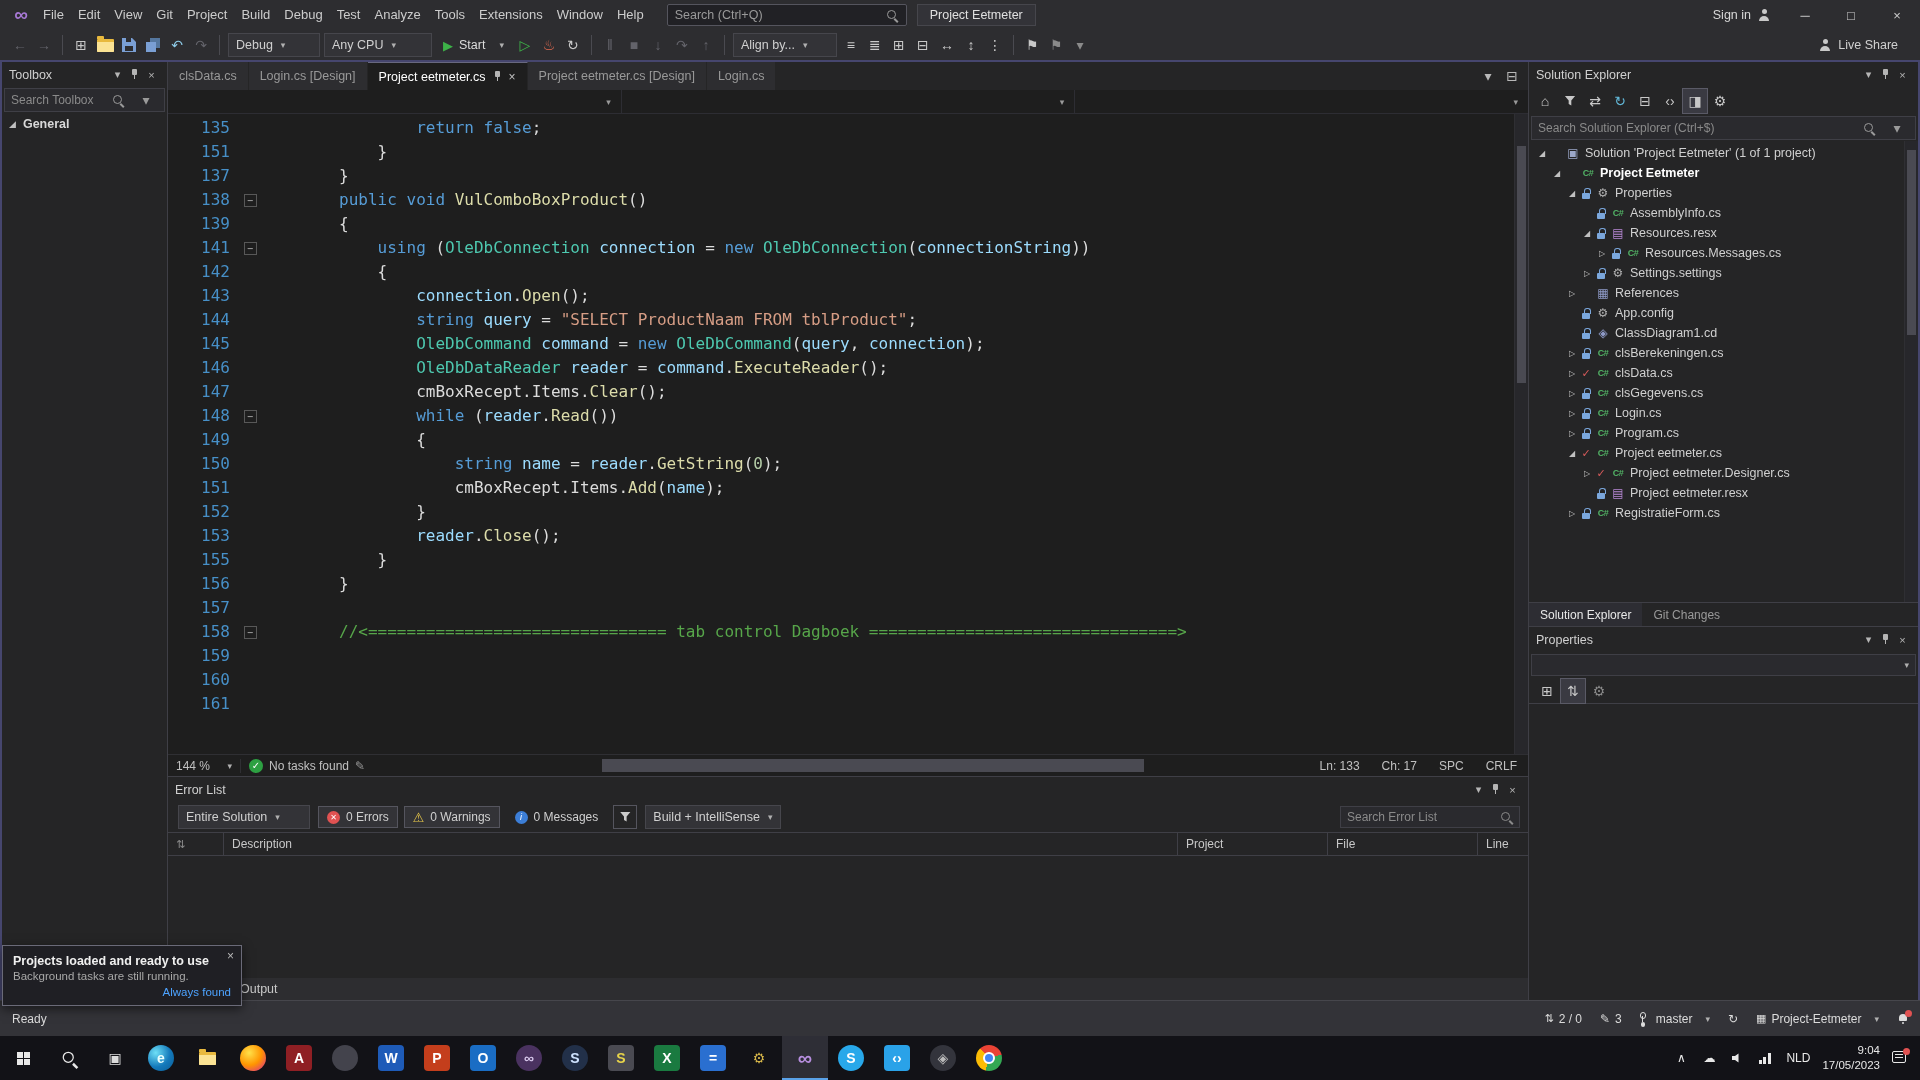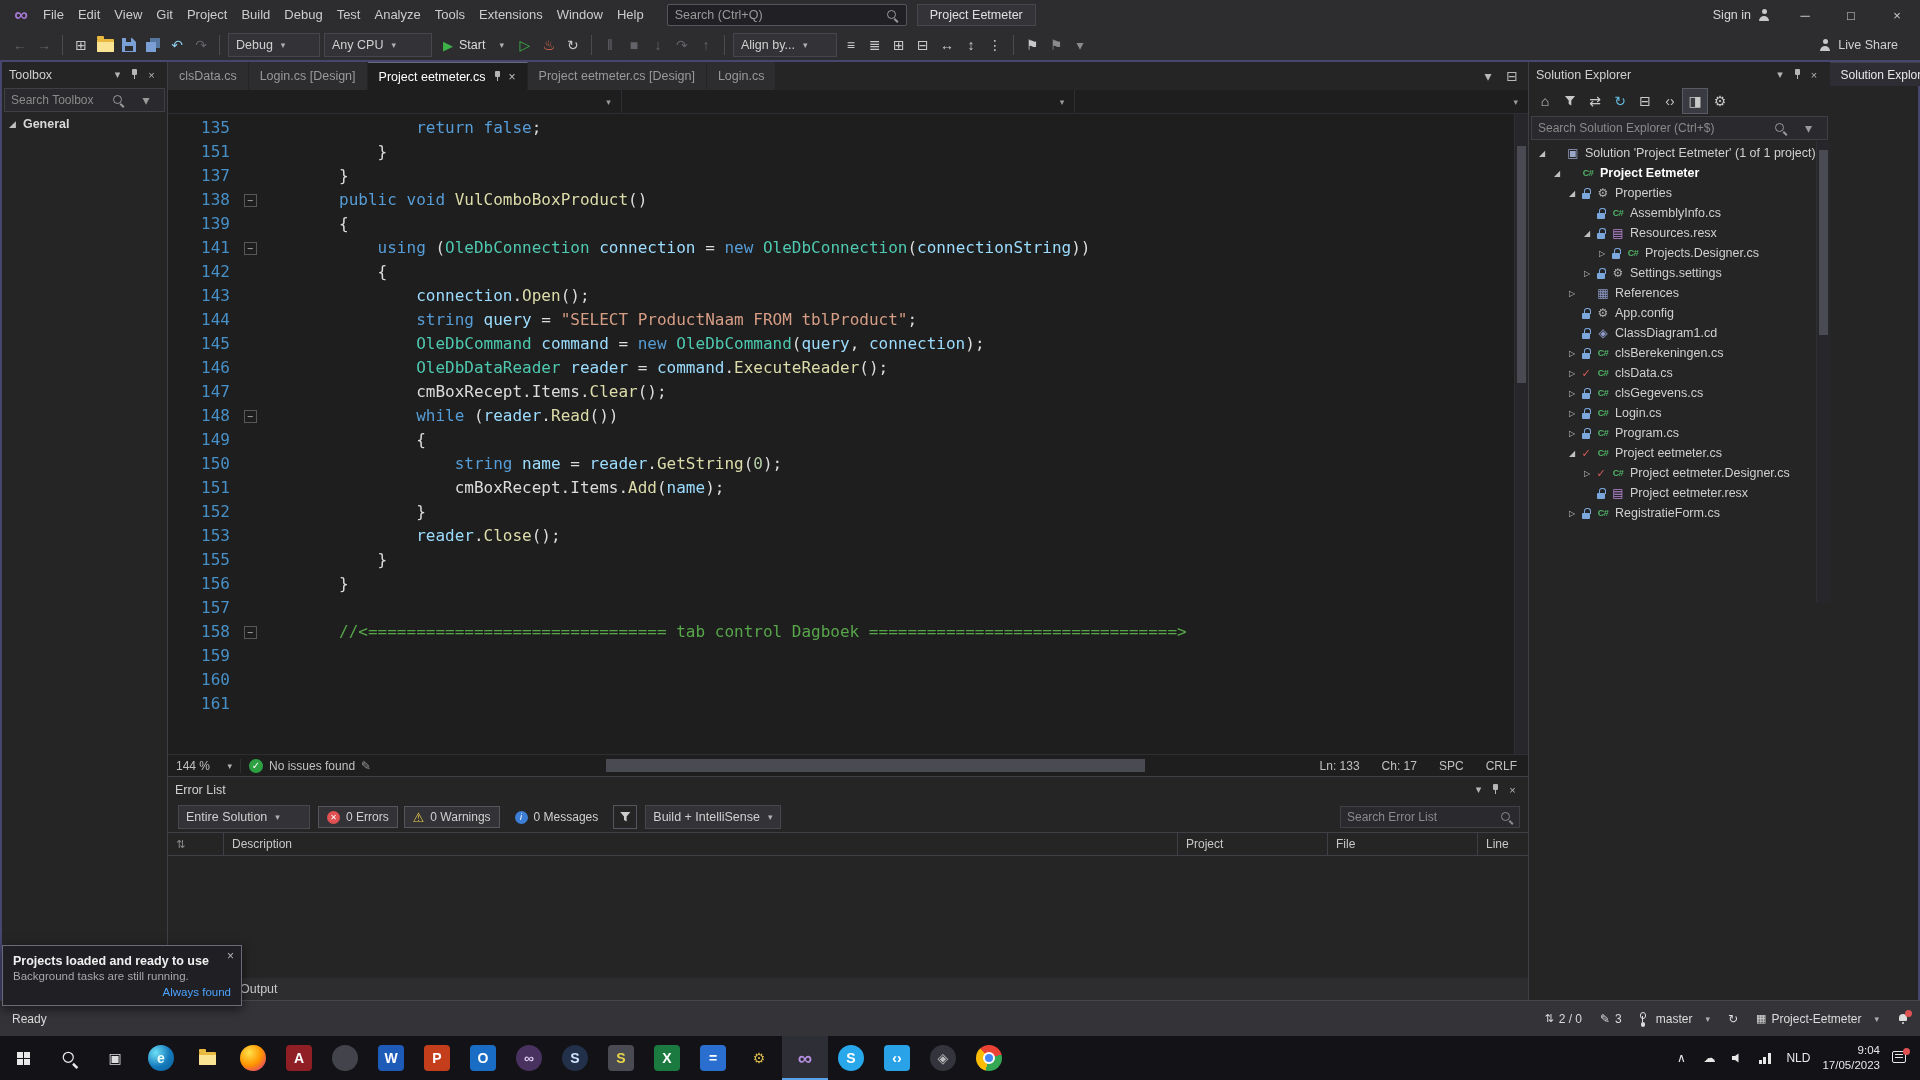--- a/index.html
+++ b/index.html
@@ -99,21 +99,21 @@
   .el-search{margin-left:auto;width:180px;height:22px;background:#2a2a2e;border:1px solid #3f3f46;display:flex;
     align-items:center;justify-content:space-between;padding:0 6px;font-size:12px;color:#8a8a8a}
   .el-cols{height:24px;display:flex;border-top:1px solid #3f3f46;border-bottom:1px solid #3f3f46;
     font-size:12px;color:#c8c8c8;flex:none}
   .el-col{padding:0 8px;display:flex;align-items:center;border-right:1px solid #3f3f46}
   .el-body{flex:1;background:#252526}
   .bottom-tabs{height:22px;background:#2d2d30;display:flex;align-items:center;flex:none;
     font-size:12.5px;color:#c8c8c8;padding-left:72px}
 
   
-  .right-panel{width:390px;flex:none;background:#252526;border-left:1px solid #3f3f46;display:flex;flex-direction:row}
+  .right-panel{width:390px;flex:none;background:#252526;border-left:1px solid #3f3f46;display:flex;flex-direction:column}
   .sol-exp{height:540px;flex:none;display:flex;flex-direction:column}
   .se-toolbar{height:28px;display:flex;align-items:center;padding:0 4px;gap:1px;flex:none;color:#c8c8c8}
   .tree-wrap{flex:1;display:flex;min-height:0}
   .tree{flex:1;overflow:hidden;padding-top:2px}
   .tree-row{height:20px;display:flex;align-items:center;font-size:12.5px;color:#d0d0d0;white-space:nowrap}
   .tree-exp{width:14px;flex:none;font-size:8px;color:#c0c0c0;text-align:center}
   .tree-st{width:14px;flex:none;display:flex;align-items:center;justify-content:center}
   .tree-st.chk{color:#d85b5b;font-size:11px;font-weight:bold}
   .tree-ico{width:20px;flex:none;display:flex;align-items:center;justify-content:center;font-size:12px}
   .csbadge{font-size:9px;font-weight:bold;letter-spacing:-.5px}
@@ -414,21 +414,21 @@
           <div class="v-thumb"></div>
         </div>
       </div>
       <div class="ed-status">
         <div class="zoom-dd">
           <span>144 %</span>
           <span class="chev">▾</span>
         </div>
         <div class="issues">
           <span class="ok-circle">✓</span>
-          <span>No issues found</span>
+          <span>No tasks found</span>
           <span style="color:#9a9a9a">✎</span>
         </div>
         <div class="h-scroll">
           <div class="h-thumb"></div>
         </div>
         <div class="ed-pos" style="display:flex">
           <span>Ln: 133</span>
           <span>Ch: 17</span>
           <span>SPC</span>
           <span>CRLF</span>
@@ -563,21 +563,21 @@
                 </span>
                 <span class="tree-ico" style="color: rgb(184, 137, 214);">▤</span>
                 <span class="tree-label">Resources.resx</span>
               </div>
               <div class="tree-row" style="padding-left: 66px;">
                 <span class="tree-exp">▷</span>
                 <span class="tree-st">
                   <i class="shp shp-lock"></i>
                 </span>
                 <span class="tree-ico csbadge" style="color: rgb(82, 179, 101);">C#</span>
-                <span class="tree-label">Projects.Designer.cs</span>
+                <span class="tree-label">Resources.Messages.cs</span>
               </div>
               <div class="tree-row" style="padding-left: 51px;">
                 <span class="tree-exp">▷</span>
                 <span class="tree-st">
                   <i class="shp shp-lock"></i>
                 </span>
                 <span class="tree-ico" style="color: rgb(176, 176, 176);">⚙</span>
                 <span class="tree-label">Settings.settings</span>
               </div>
               <div class="tree-row" style="padding-left: 36px;">

